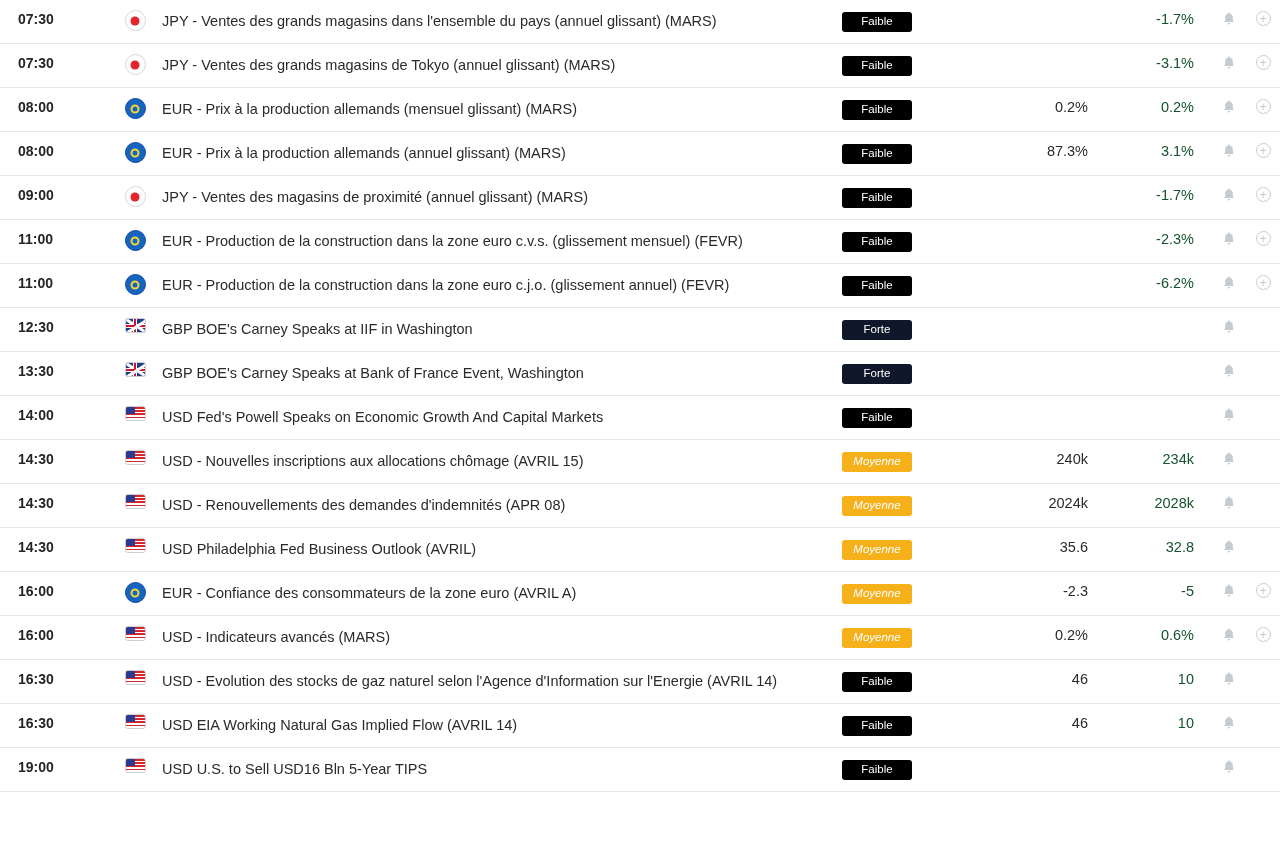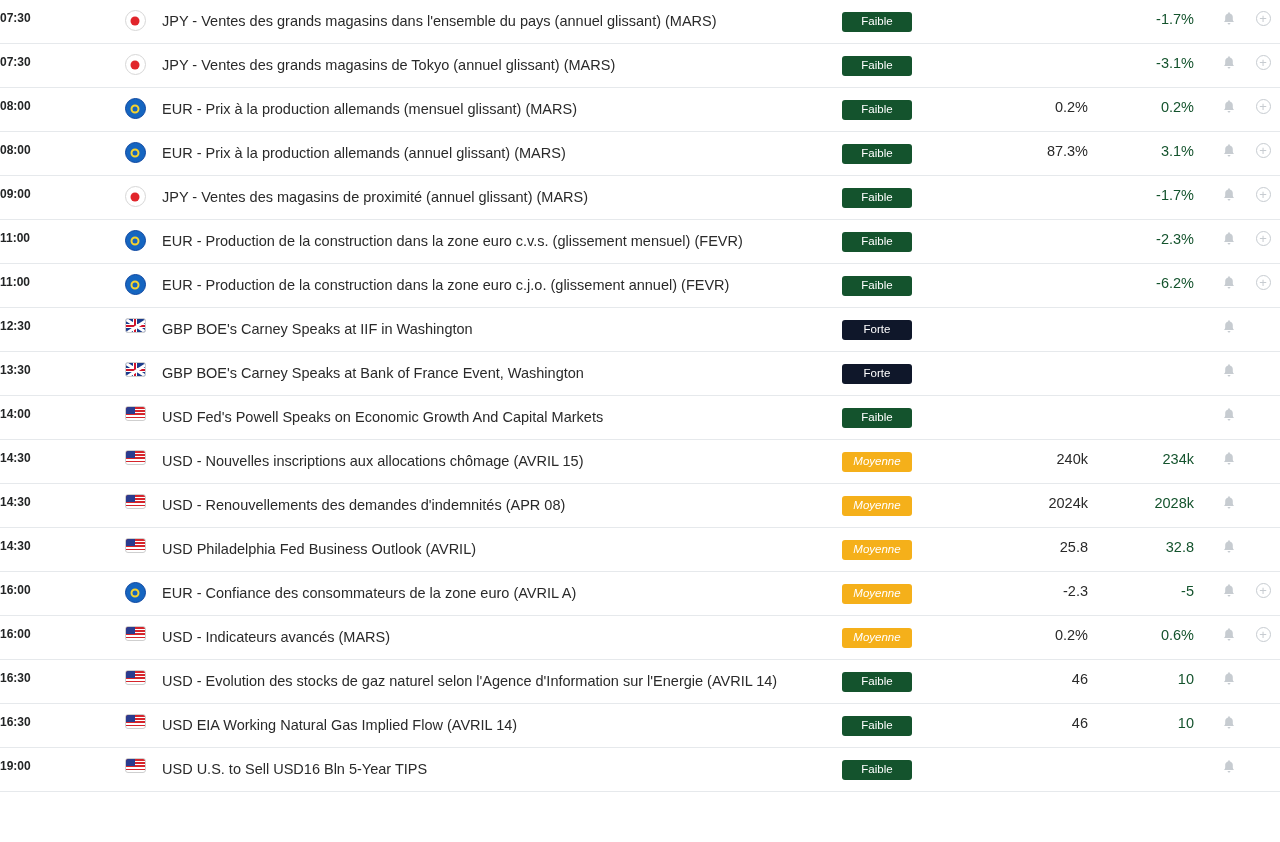--- a/index.html
+++ b/index.html
@@ -25,22 +25,22 @@
   }
   .cell {
     display: flex;
     align-items: flex-start;
     box-sizing: border-box;
     padding-top: 11px;
     padding-bottom: 11px;
   }
   .c-time {
     width: 108px;
-    padding-left: 0;
-    font-size: 12px;
+    padding-left: 18px;
+    font-size: 14px;
     font-weight: bold;
     color: #232526;
   }
   .c-flag {
     width: 54px;
     justify-content: center;
     padding-top: 10px;
   }
   .c-event {
     flex: 1 1 auto;
@@ -83,21 +83,21 @@
     display: inline-block;
     font-size: 11.5px;
     color: #ffffff;
     padding: 3px 10px 4px 10px;
     border-radius: 3px;
     line-height: 13px;
     min-width: 50px;
     text-align: center;
     font-family: "Liberation Sans", sans-serif;
   }
-  .badge.low    { background: #14532d; }
+  .badge.low    { background: #000000; }
   .badge.medium { background: #f5b01a; font-style: italic; }
   .badge.high   { background: #0f172a; }
 
   
   .flag {
     width: 22px;
     height: 16px;
     border-radius: 50%;
     display: inline-block;
     position: relative;
@@ -483,21 +483,21 @@
     </div>
     <div class="row">
       <div class="cell c-time">14:30</div>
       <div class="cell c-flag">
         <span class="flag flag-usd"></span>
       </div>
       <div class="cell c-event">USD Philadelphia Fed Business Outlook (AVRIL)</div>
       <div class="cell c-imp">
         <span class="badge medium">Moyenne</span>
       </div>
-      <div class="cell c-actual">25.8</div>
+      <div class="cell c-actual">35.6</div>
       <div class="cell c-forecast">32.8</div>
       <div class="cell c-bell">
         <span class="bell"><svg width="14" height="15" viewBox="0 0 14 15" aria-hidden="true">
             <path d="M7 1.2c-.5 0-.9.4-.9.9v.4C4.4 2.9 3.2 4.3 3.2 6v2.6c0 .9-.4 1.7-1 2.2l-.3.3h10.2l-.3-.3c-.6-.5-1-1.3-1-2.2V6c0-1.7-1.2-3.1-2.9-3.5v-.4c0-.5-.4-.9-.9-.9z" fill="#c7ccd1"></path>
             <path d="M5.6 12c0 .8.6 1.5 1.4 1.5s1.4-.7 1.4-1.5H5.6z" fill="#c7ccd1"></path>
           </svg></span>
       </div>
       <div class="cell c-add"></div>
     </div>
     <div class="row">

